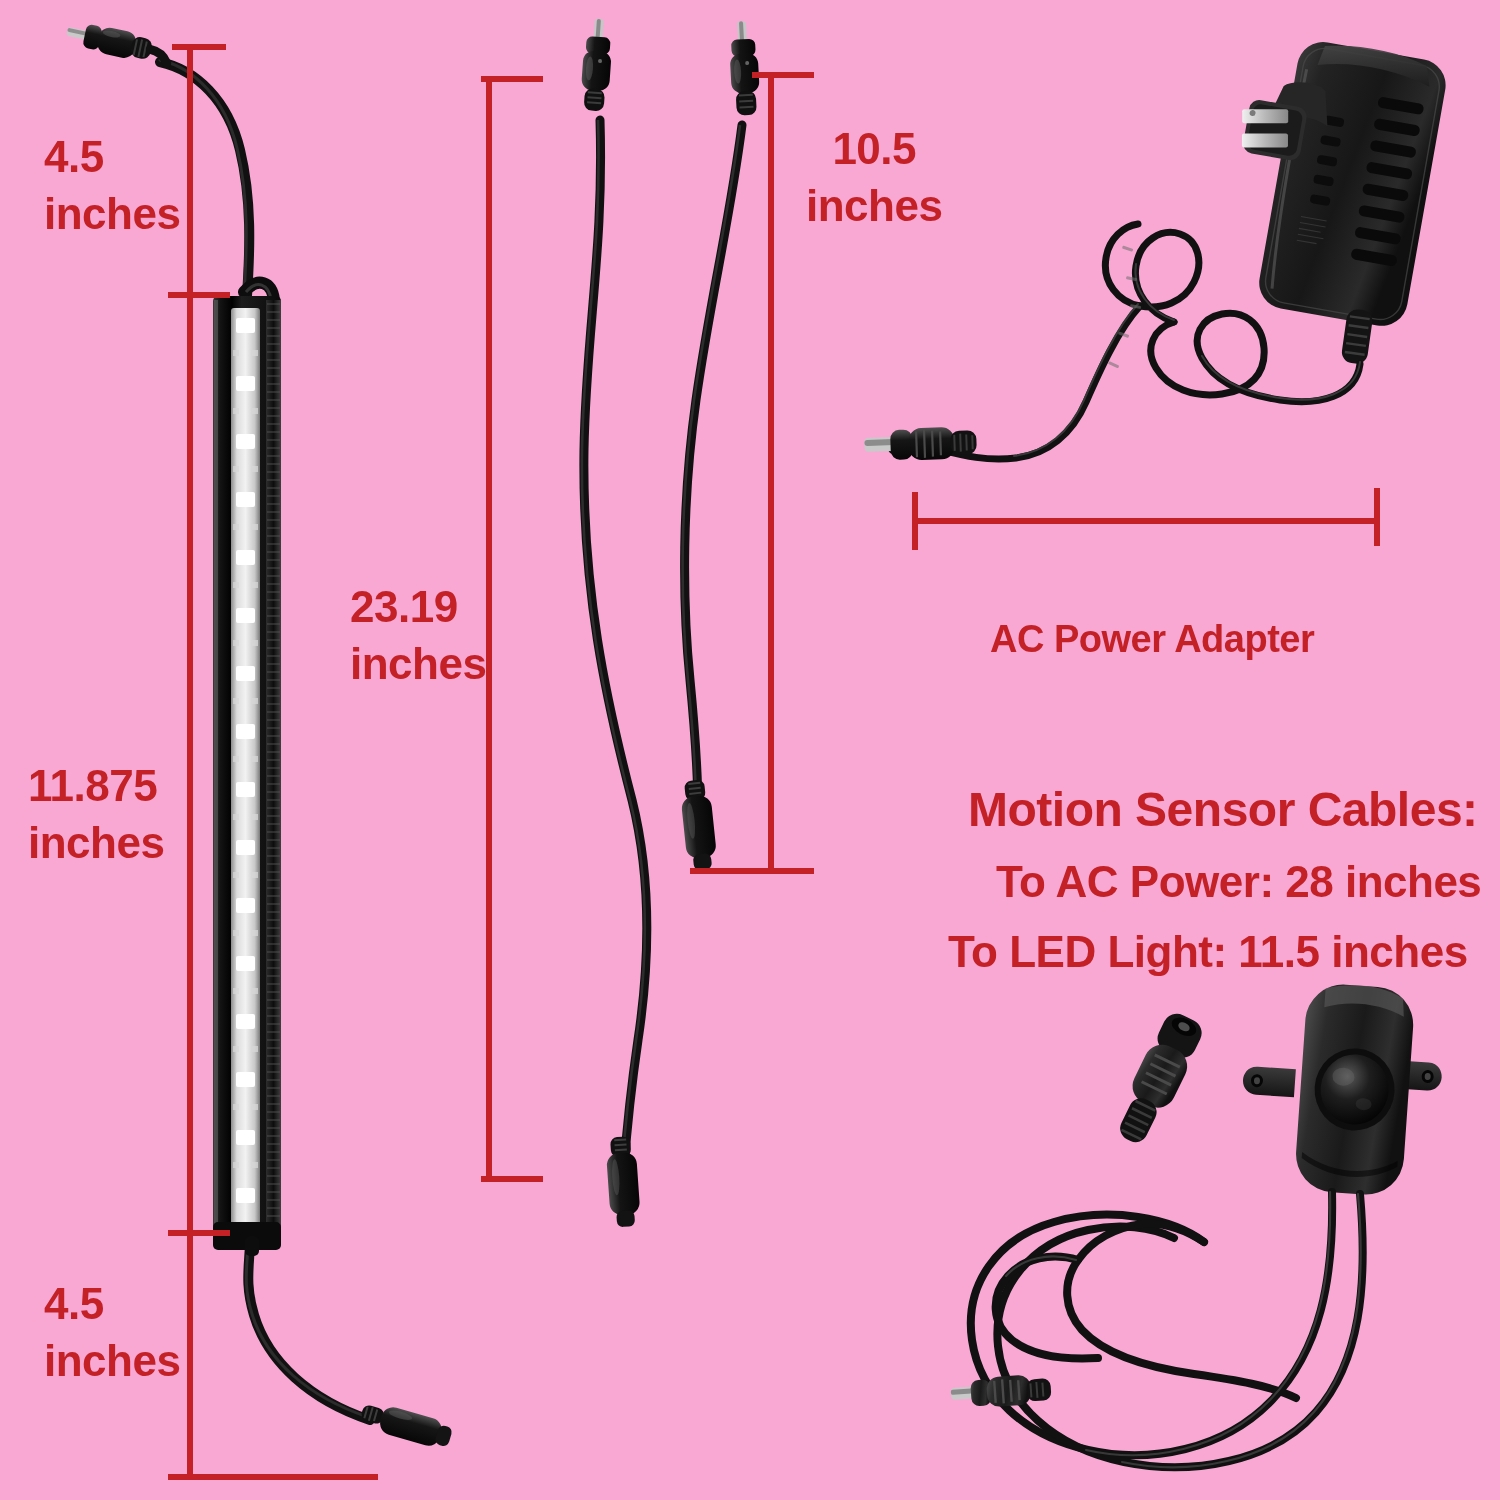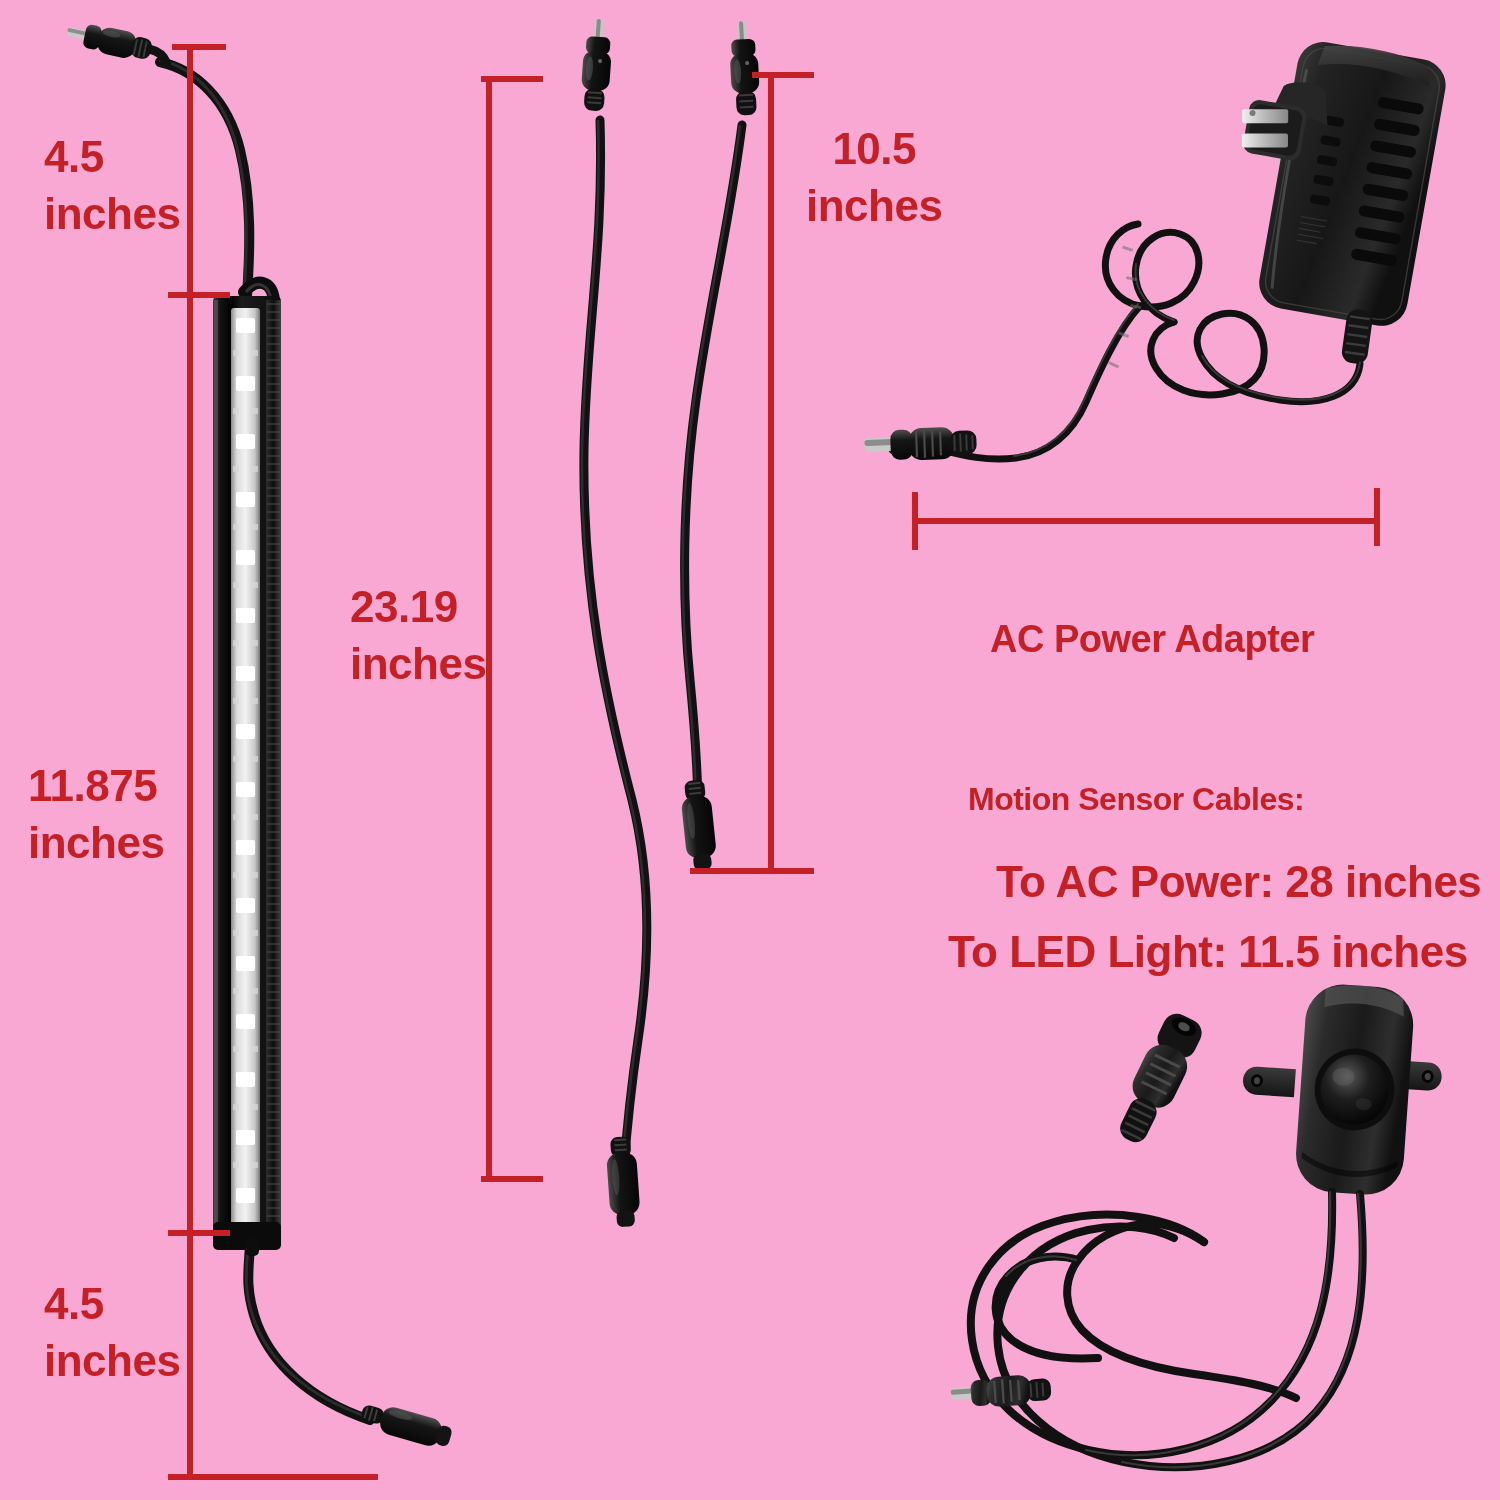--- a/index.html
+++ b/index.html
@@ -387,21 +387,21 @@
       </g>
     </svg>
   </div>
 
   <div class="tickv" style="left:912px;top:492px;height:58px;"></div>
   <div class="hline" style="left:915px;top:518px;width:462px;"></div>
   <div class="tickv" style="left:1374px;top:488px;height:58px;"></div>
 
   <div class="dim-label" style="left:982px;top:615px;font-size:38px;text-align:center;margin-left:8px;">AC Power Adapter</div>
 
-  <div class="dim-label" style="left:968px;top:779px;font-size:32px;text-align:left;">Motion Sensor Cables:</div>
+  <div class="dim-label" style="left:968px;top:779px;font-size:48px;text-align:left;">Motion Sensor Cables:</div>
   <div class="dim-label" style="left:960px;top:853px;font-size:44px;text-align:left;margin-left:36px;">To AC Power: 28 inches</div>
   <div class="dim-label" style="left:948px;top:923px;font-size:44px;text-align:left;">To LED Light: 11.5 inches</div>
 
   <div class="art" style="left:920px;top:980px;width:580px;height:520px;">
     <svg width="580" height="520" viewBox="0 0 580 520">
       <defs>
         <linearGradient id="sensorBody" x1="0" y1="0" x2="1" y2="0.2">
           <stop offset="0" stop-color="#4f4f4f"></stop>
           <stop offset="0.22" stop-color="#2b2b2b"></stop>
           <stop offset="0.55" stop-color="#1a1a1a"></stop>

